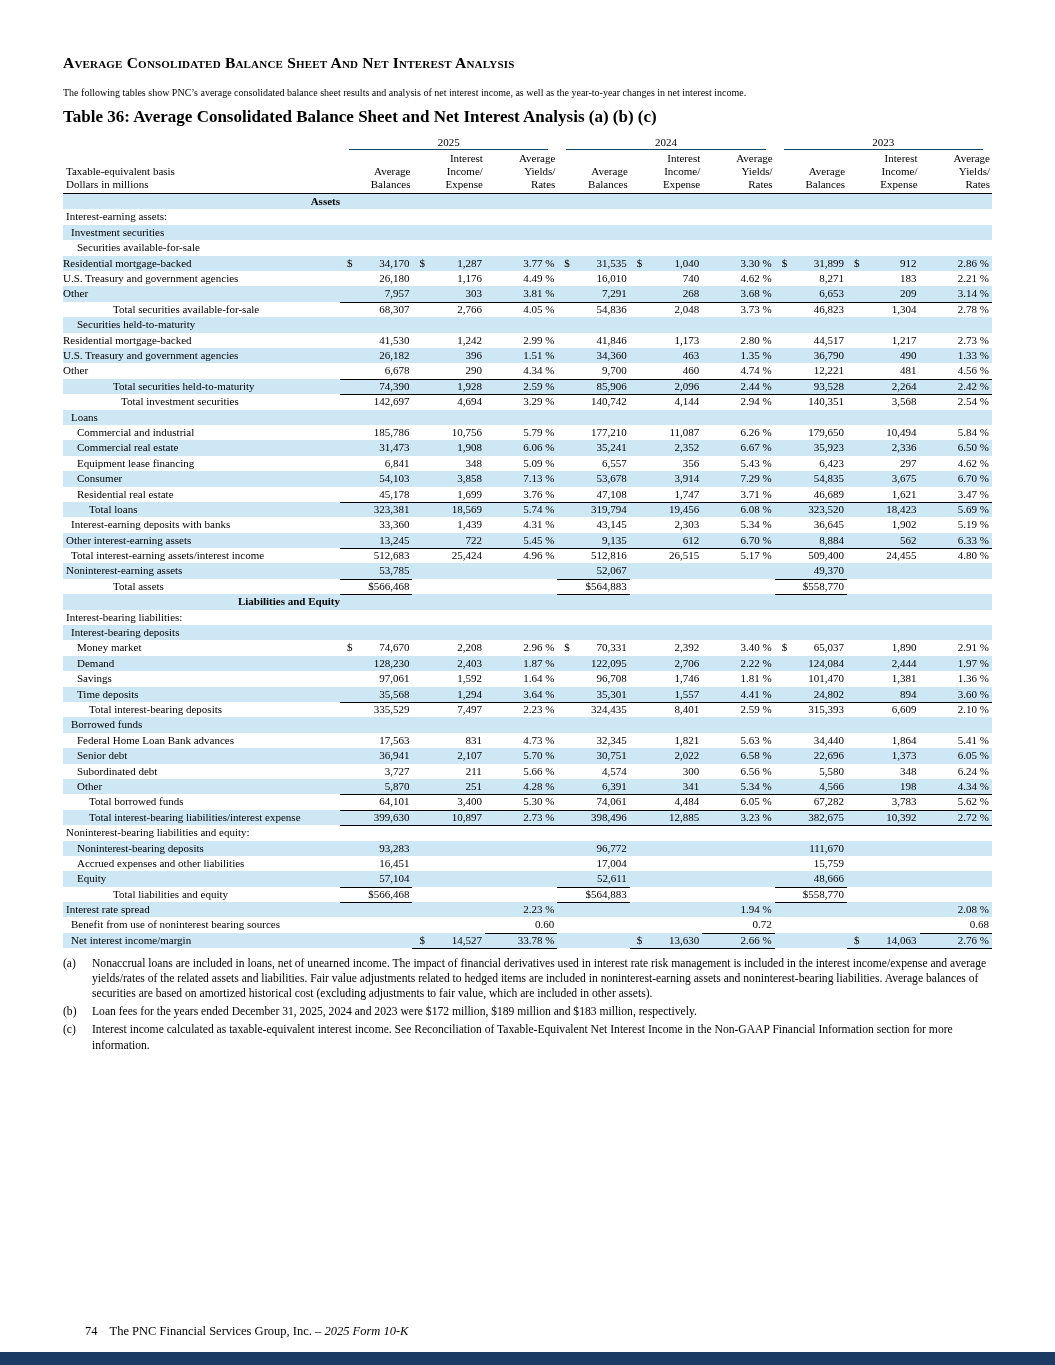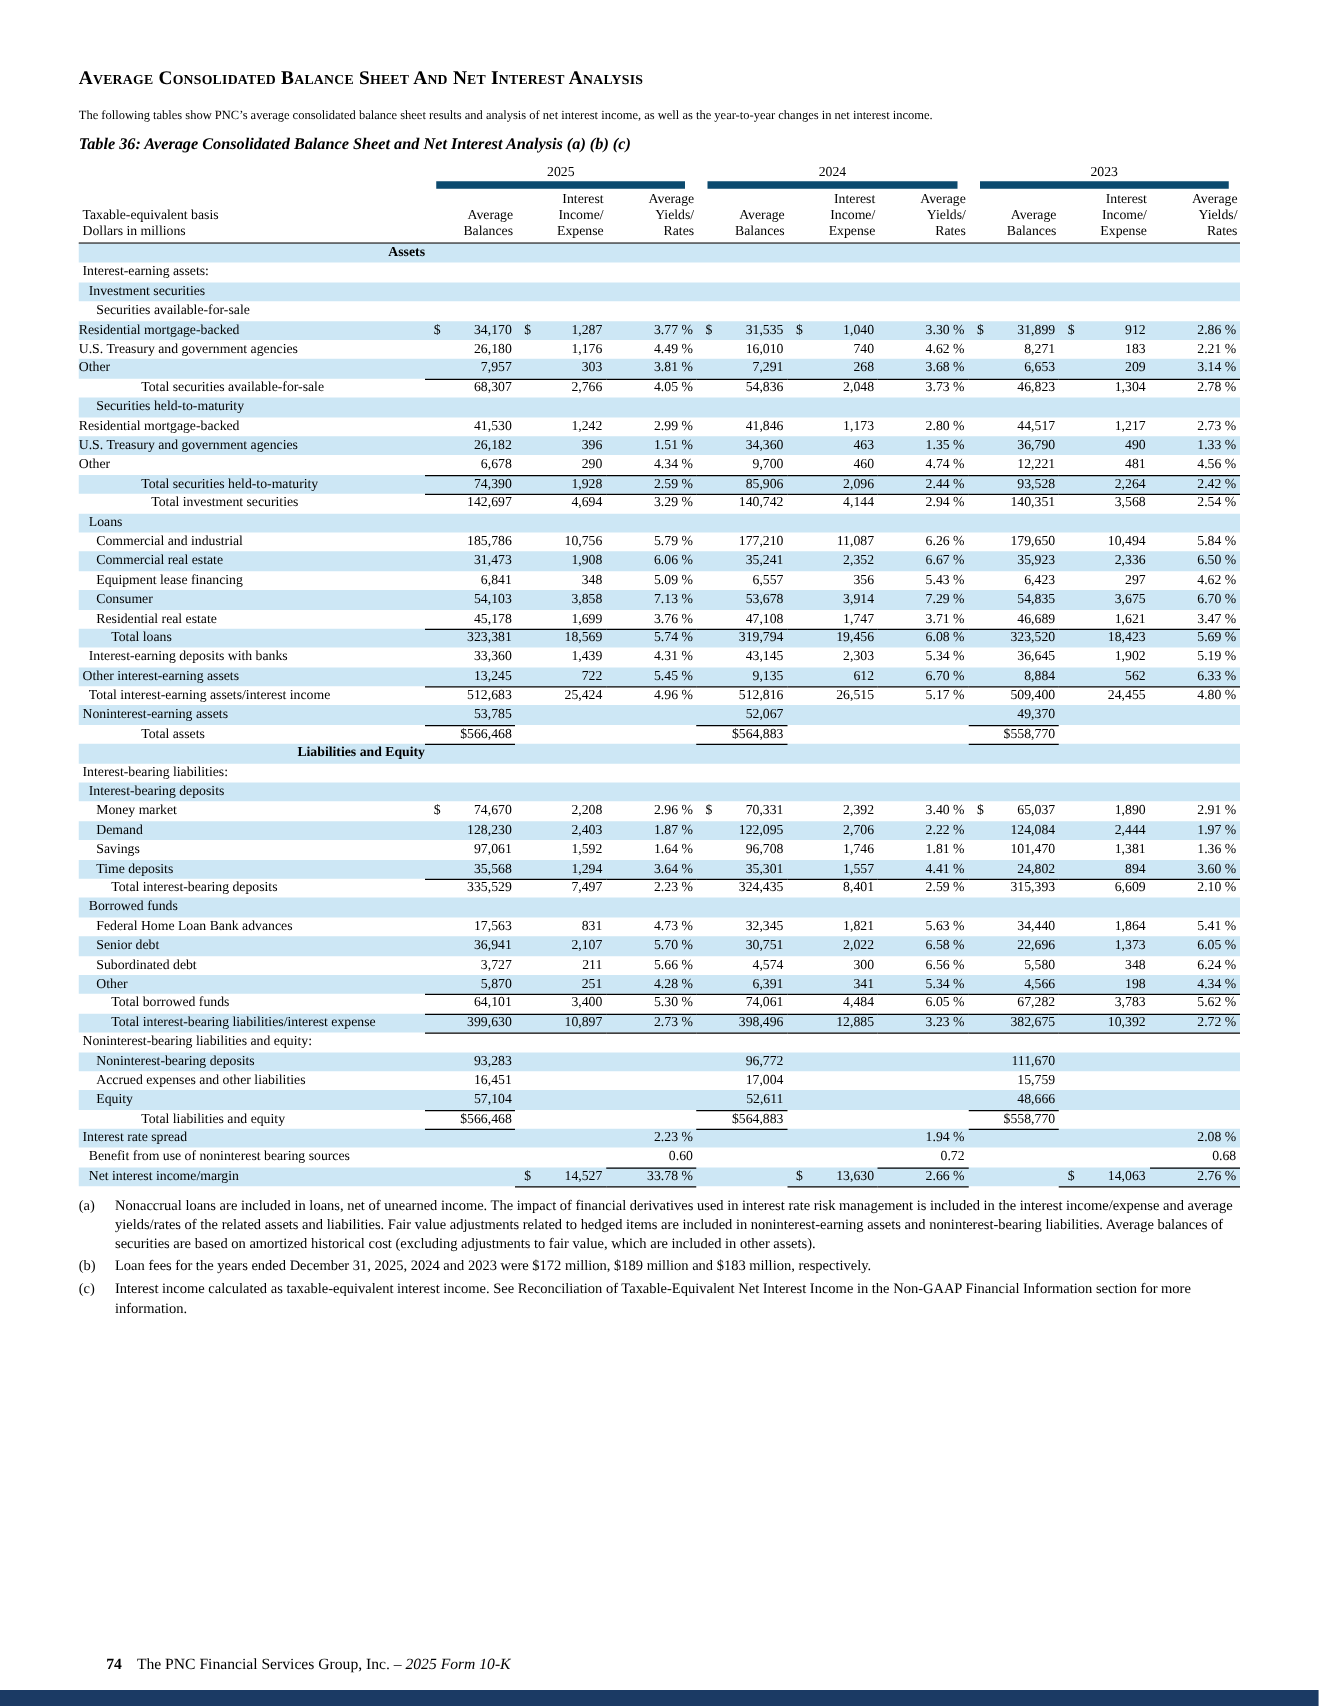--- a/index.html
+++ b/index.html
@@ -10,28 +10,28 @@
     background:#fff; color:#000;
     font-family:"Liberation Serif","DejaVu Serif",serif;
   }
   .page { padding:54px 63px 0 63px; }
 
   .title {
     font-size:15.5px; font-weight:bold; font-variant:small-caps;
     letter-spacing:.2px; margin:0 0 14px 0;
   }
   .intro { font-size:10px; line-height:1.32; margin:0 0 8px 0; }
-  .caption { font-size:13px; font-weight:bold; font-style:italic; margin:0 0 9px 0; }
+  .caption { font-size:17px; font-weight:bold; margin:0 0 9px 0; }
 
   
   .tbl { width:929px; font-size:11px; }
   .grid-row { display:grid; grid-template-columns:277px repeat(9,1fr); }
 
   .yrow { font-size:11px; }
-  .ycell { grid-column:span 3; text-align:center; border-bottom:6px solid #0c4a6e; margin:0 9px 0 9px; padding-bottom:1px; }
+  .ycell { grid-column:span 3; text-align:center; border-bottom:1px solid #0c4a6e; margin:0 9px 0 9px; padding-bottom:1px; }
   .yspacer { }
 
   .thead { border-bottom:1px solid #000; padding-bottom:2px; }
   .hrow { align-items:end; margin-top:2px; }
   .hcell { text-align:right; padding-right:2px; padding-right:2px; line-height:1.18; }
   .hlabel { align-self:end; line-height:1.18; padding-left:3px; }
 
   .row { height:15.4px; line-height:15.3px; white-space:nowrap; }
   .row.hl { background:var(--rowblue); }
   .row.bold .lbl { font-weight:bold;text-align:right; }
@@ -43,21 +43,21 @@
   .num.ul { border-bottom:1px solid #000; }
 
   
   .footnotes { margin-top:8px; width:929px; }
   .fn { display:grid; grid-template-columns:29px 1fr; font-size:11.6px; line-height:1.3; margin-bottom:3px; }
   .fn .marker { }
   .fn .text { }
 
   
   .footer { position:absolute; left:85px; bottom:26px; font-size:12.5px; }
-  .footer .pnum { font-weight:bold; margin-right:12px; }
+  .footer .pnum { font-weight:normal; margin-right:12px; }
   .footer .form { font-style:italic; }
   .bottom-bar { position:absolute; left:0; bottom:0; width:1055px; height:13px; background:var(--barblue); }
 </style>
 </head>
 <body>
 
 <div class="page">
   <h1 class="title">Average Consolidated Balance Sheet And Net Interest Analysis</h1>
   <p class="intro">The following tables show PNC’s average consolidated balance sheet results and analysis of net interest income, as well as the year-to-year changes in net interest income.</p>
   <p class="caption">Table 36: Average Consolidated Balance Sheet and Net Interest Analysis (a) (b) (c)</p>

